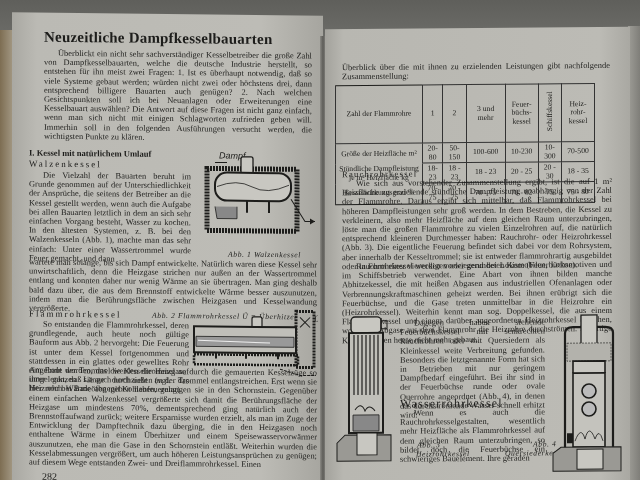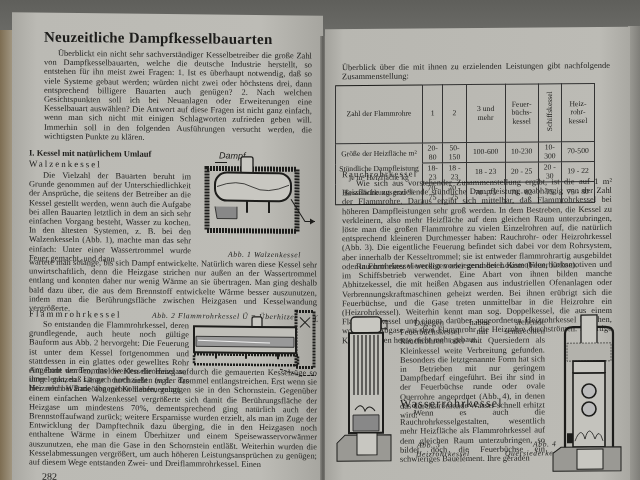--- a/index.html
+++ b/index.html
@@ -107,21 +107,21 @@
       <td>10-300</td>
       <td>70-500</td>
     </tr>
     <tr>
       <td class="rowh" style="white-space:normal;width:82px;">Stündliche Dampfleistung je m² Heizfläche kg</td>
       <td>18-23</td>
       <td>18 - 23</td>
       <td>18 - 23</td>
       <td>20 - 25</td>
       <td>20 - 30</td>
-      <td>19 - 22</td>
+      <td>18 - 35</td>
     </tr>
     <tr>
       <td class="rowh">Kesselwirkungsgrad %</td>
       <td>70-75</td>
       <td>70 - 75</td>
       <td>70 - 75</td>
       <td>78 - 82</td>
       <td>75</td>
       <td>75 - 80</td>
     </tr>

